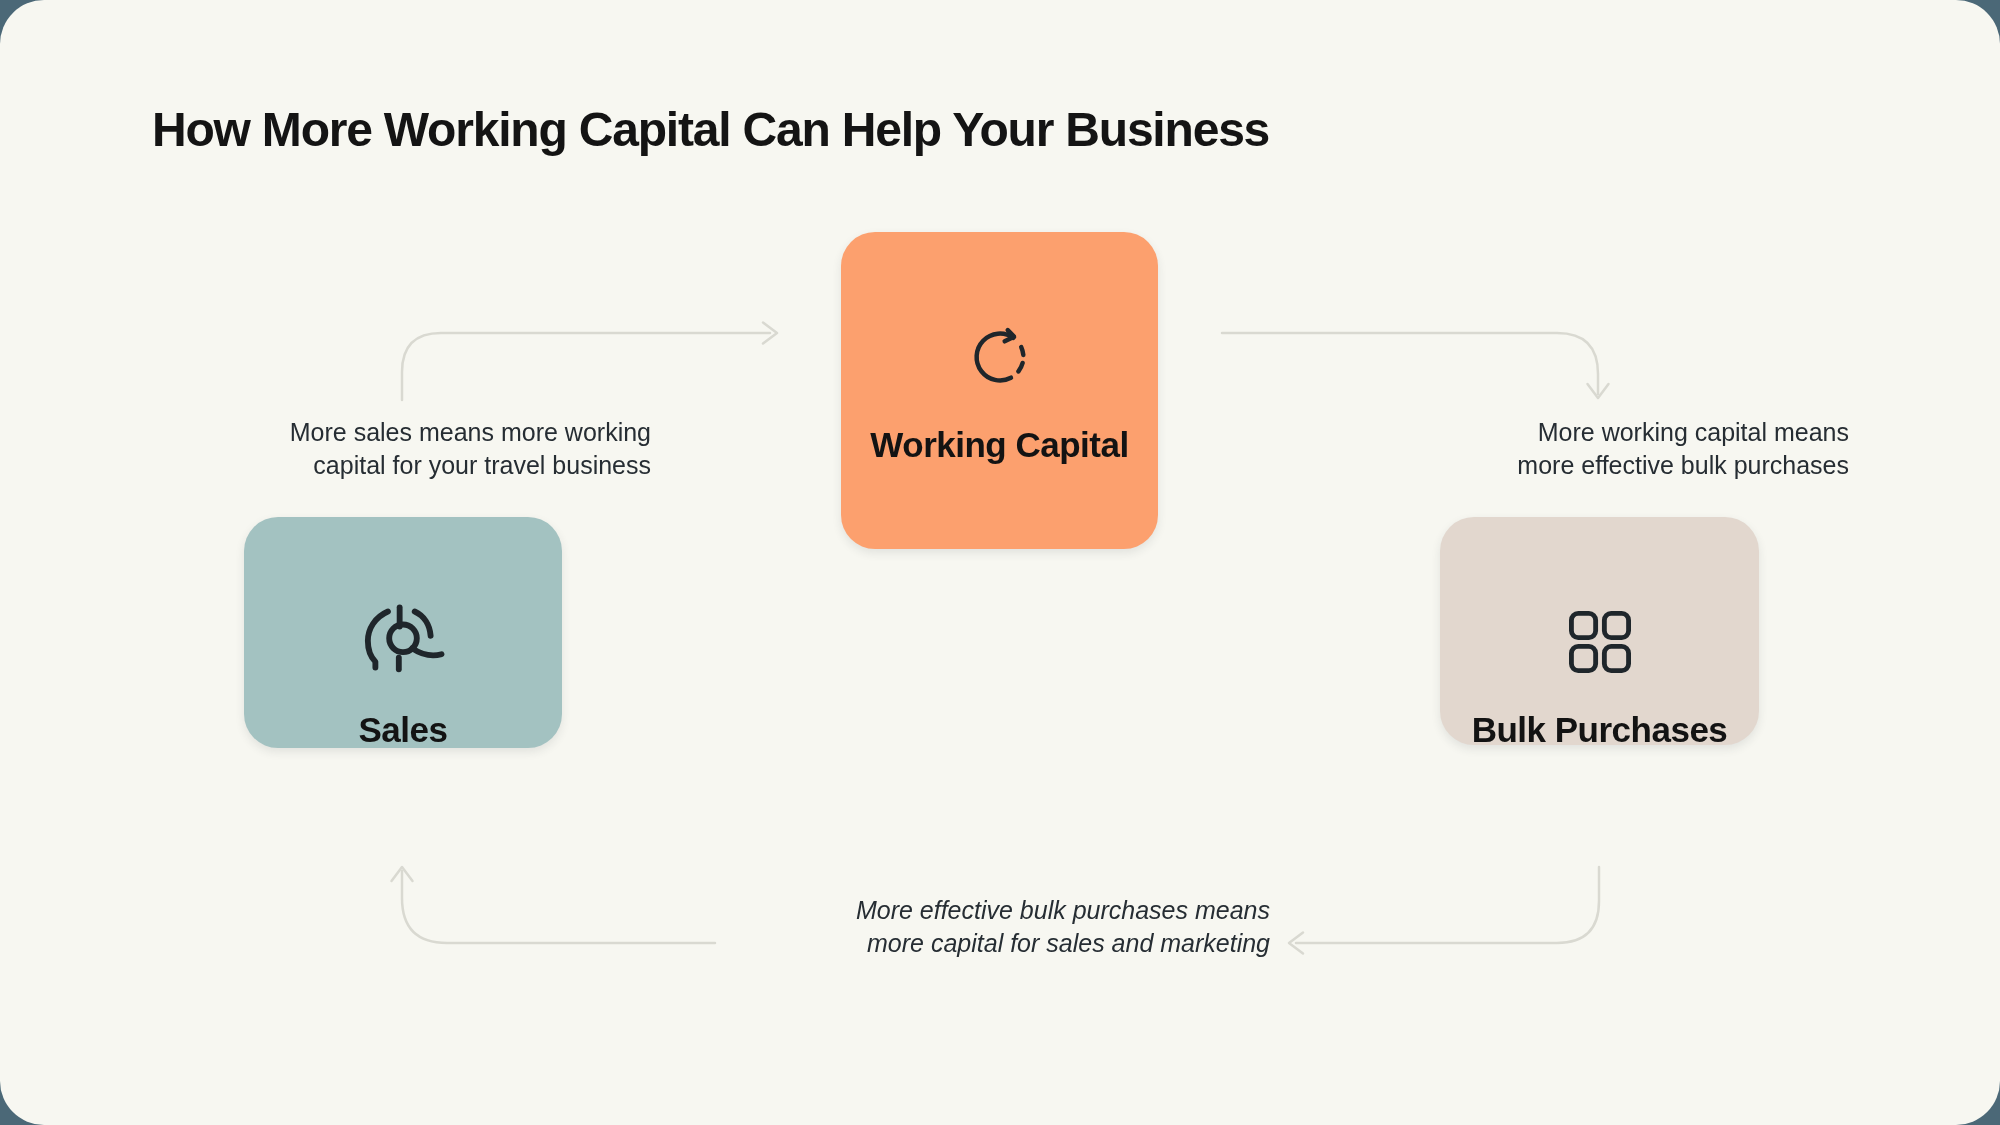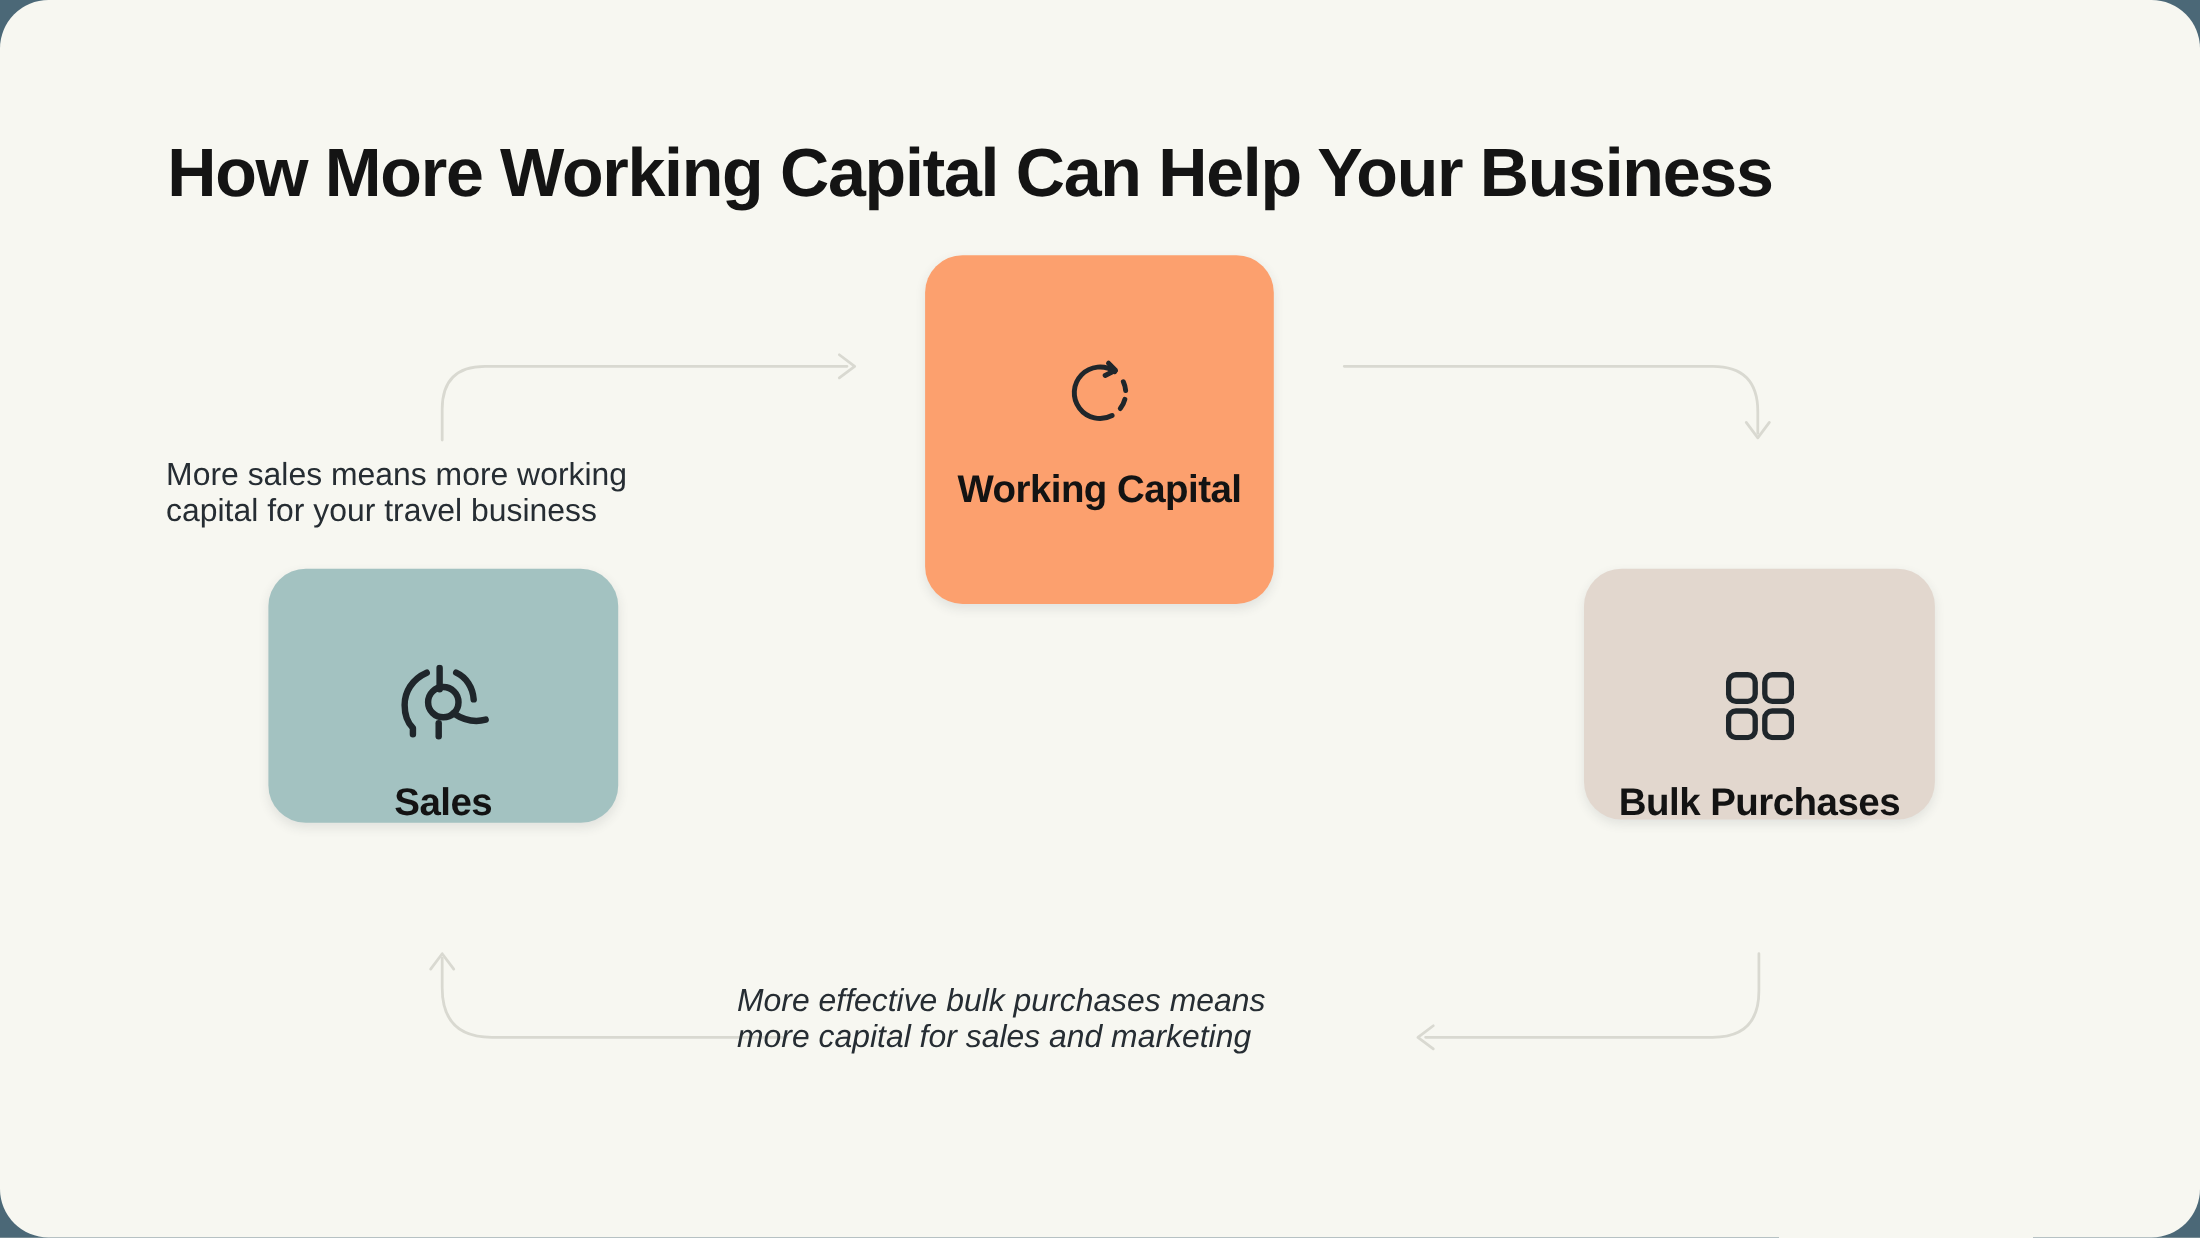--- a/index.html
+++ b/index.html
@@ -15,22 +15,22 @@
     position: absolute;
     inset: 0;
     width: 2000px;
     height: 1125px;
     background: var(--card-bg, #F7F7F1);
     border-radius: 44px;
   }
   .title {
     position: absolute;
     left: 152px;
-    top: 82px;
-    font-size: 62px;
+    top: 72px;
+    font-size: 48px;
     line-height: 1.1;
     font-weight: 700;
     letter-spacing: -1.2px;
     color: var(--title-text, #141414);
     white-space: nowrap;
   }
   .node {
     position: absolute;
     border-radius: 34px;
     box-shadow: 0 4px 10px rgba(40,50,55,0.10);
@@ -53,23 +53,23 @@
     top: 193px;
     text-align: center;
     font-size: 35px;
     font-weight: 700;
     letter-spacing: -0.5px;
     color: var(--label-text, #131313);
   }
   .caption {
     position: absolute;
     color: var(--caption-text, #262D33);
-    font-size: 29px;
+    font-size: 25px;
     line-height: 33px;
-    text-align: left;
+    text-align: right;
   }
   .caption div { white-space: nowrap; }
   .caption-left   { left: 151px;  top: 416px; width: 500px; }
   .caption-right  { left: 1349px; top: 416px; width: 500px; }
   .caption-bottom { left: 670px;  top: 894px; width: 600px; font-style: italic; }
   .arrows-overlay {
     position: absolute;
     inset: 0;
     pointer-events: none;
   }
@@ -149,19 +149,23 @@
       </svg>
     </div>
     <div class="node-label">Bulk Purchases</div>
   </div>
 
   <div class="caption caption-left">
     <div>More sales means more working</div>
     <div>capital for your travel business</div>
   </div>
 
+  <div class="caption caption-right">
+    <div>More working capital means</div>
+    <div>more effective bulk purchases</div>
+  </div>
 
   <div class="caption caption-bottom">
     <div>More effective bulk purchases means</div>
     <div>more capital for sales and marketing</div>
   </div>
 
 </div>
 
 </body></html>

